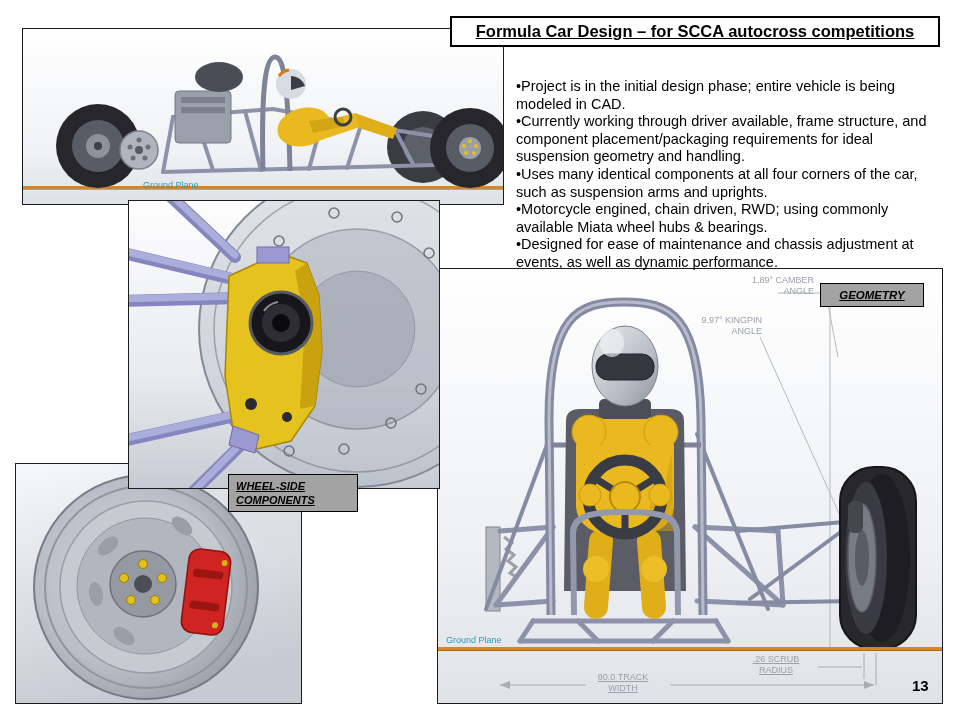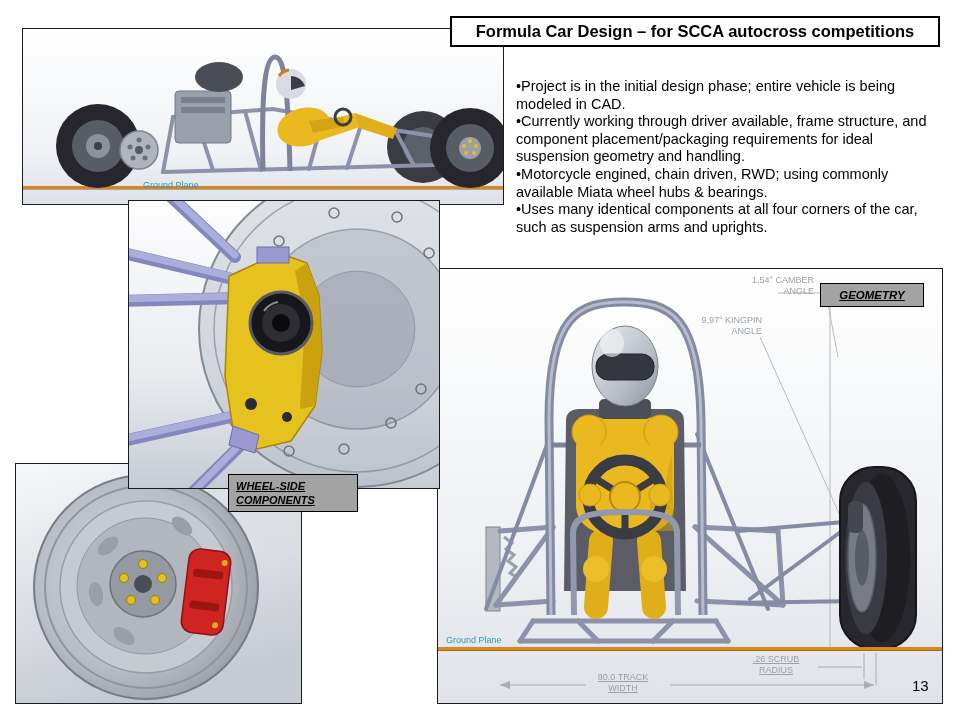--- a/index.html
+++ b/index.html
@@ -9,40 +9,40 @@
 
   .frame { position:absolute; border:1px solid #1c1c1c; background:#0f172a; overflow:hidden; }
   .side-view   { left:22px;  top:28px;  width:482px; height:177px; z-index:1; }
   .wheelside   { left:128px; top:200px; width:312px; height:289px; z-index:3; }
   .hub-view    { left:15px;  top:463px; width:287px; height:241px; z-index:2; }
   .front-view  { left:437px; top:268px; width:506px; height:436px; z-index:1; }
 
   .title-box { position:absolute; left:450px; top:16px; width:490px; height:31px;
                border:2px solid #000; background:#fff; display:flex; align-items:center;
                justify-content:center; z-index:10; }
-  .title-box span { font-weight:bold; font-size:16.5px; color:#000; white-space:nowrap; }
+  .title-box span { font-weight:bold; font-size:16.5px; color:#000; white-space:nowrap;text-decoration:underline; }
 
   .bullets { position:absolute; left:516px; top:54px; width:431px; z-index:5;margin-top:24px; }
   .bullets p { font-size:14.5px; line-height:17.6px; color:#000; }
 
   .caption-box { position:absolute; background:#a3a3a3; border:1.5px solid #000; z-index:12;
                  display:flex; align-items:center; }
   .caption-text { font-style:italic; font-weight:bold; text-decoration:underline;
                   font-size:11px; line-height:14px; color:#000; }
   .cap-wheelside { left:228px; top:474px; width:130px; height:38px; padding-left:7px; }
   .cap-geometry  { left:820px; top:283px; width:104px; height:24px; justify-content:center; }
   .cap-geometry .caption-text { font-size:11.5px; }
 
   .overlay { position:absolute; pointer-events:none; z-index:4; }
   .preline { white-space:pre-line; }
   .ground-text { color:#2e9bb0; font-size:9px; }
   .dim-text { color:#9ba0a9; font-size:9px; line-height:10.5px; }
   .ta-r { text-align:right; } .ta-c { text-align:center;text-decoration:underline; }
 
-  .page-number { position:absolute; left:912px; top:677px; font-size:15px; font-weight:normal;
+  .page-number { position:absolute; left:912px; top:677px; font-size:15px; font-weight:bold;
                  color:#000; z-index:15; }
 </style>
 </head>
 <body>
 
 <div class="slide">
 
   <div class="frame side-view">
     <svg viewBox="0 0 480 175" width="480" height="175">
       <defs>
@@ -340,40 +340,41 @@
           <path d="M438,384 V416"></path>
           <path d="M380,398 H424"></path>
         <path d="M62,416 H148"></path>
           <path d="M232,416 H436"></path>
       </g>
       <g fill="#a9adb5">
         <polygon points="62,416 72,412 72,420"></polygon>
         <polygon points="436,416 426,412 426,420"></polygon>
       </g>
     </svg>
-    <span class="overlay dim-text preline ta-r" style="left:290px; top:6px; width:86px;">1.54° CAMBER
+    <span class="overlay dim-text preline ta-r" style="left:290px; top:6px; width:86px;">1.89° CAMBER
 ANGLE</span>
     <span class="overlay dim-text preline ta-r" style="left:238px; top:46px; width:86px;">9.97° KINGPIN
 ANGLE</span>
     <span class="overlay ground-text" style="left:8px; top:366px;">Ground Plane</span>
     <span class="overlay dim-text preline ta-c" style="left:300px; top:385px; width:76px;">.26 SCRUB
 RADIUS</span>
     <span class="overlay dim-text preline ta-c" style="left:140px; top:403px; width:90px;">80.0 TRACK
 WIDTH</span>
   </div>
 
   <div class="title-box">
     <span>Formula Car Design – for SCCA autocross competitions</span>
   </div>
 
   <div class="bullets">
     <p>•Project is in the initial design phase; entire vehicle is being modeled in CAD.</p>
     <p>•Currently working through driver available, frame structure, and component placement/packaging requirements for ideal suspension geometry and handling.</p>
+    <p>•Uses many identical components at all four corners of the car, such as suspension arms and uprights.</p>
     <p>•Motorcycle engined, chain driven, RWD; using commonly available Miata wheel hubs &amp; bearings.</p>
-    <p>•Uses many identical components at all four corners of the car, such as suspension arms and uprights.</p>
+    <p>•Designed for ease of maintenance and chassis adjustment at events, as well as dynamic performance.</p>
   </div>
 
   <div class="caption-box cap-wheelside">
     <span class="caption-text preline">WHEEL-SIDE
 COMPONENTS</span>
   </div>
   <div class="caption-box cap-geometry">
     <span class="caption-text">GEOMETRY</span>
   </div>
 

